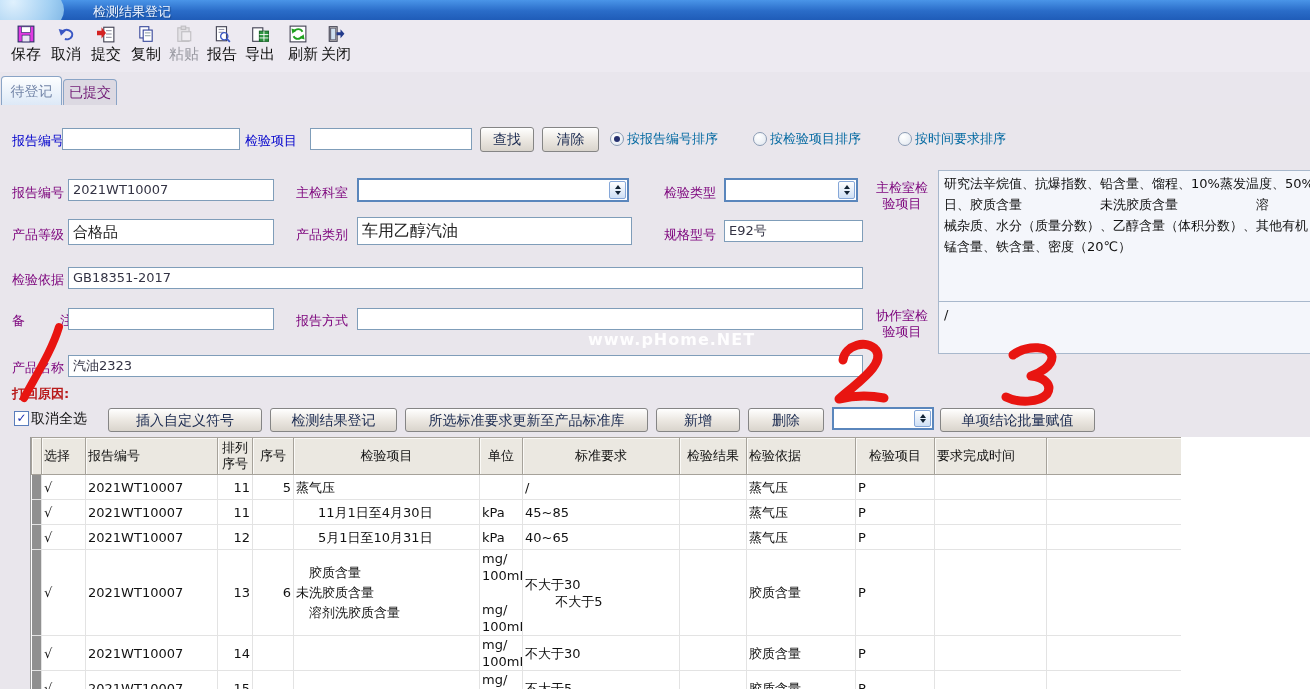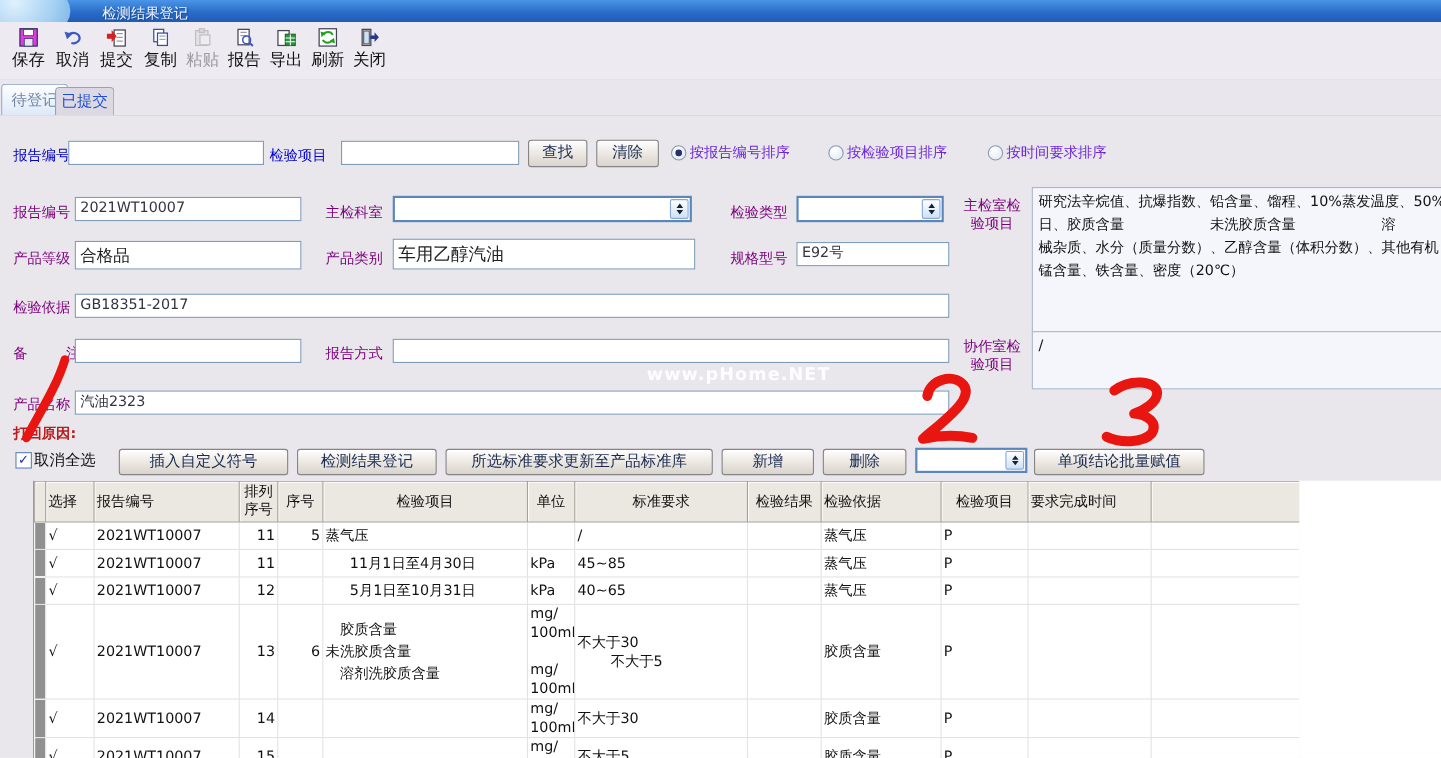--- a/index.html
+++ b/index.html
@@ -16,21 +16,21 @@
   .tbtn{position:absolute;top:3px;width:40px;height:46px;text-align:center;cursor:default;}
   .tbtn .ic{display:block;margin:2px auto 0;width:18px;height:18px;}
   .tbtn .cap{display:block;font-size:15px;color:#111;line-height:22px;}
   .tbtn.disabled .cap{color:#9a9aa2;}
   .tbtn.disabled .ic{opacity:.45;filter:grayscale(1);}
   
   .tabstrip{position:absolute;left:0;top:72px;width:1310px;height:33px;background:#e9e6ed;border-bottom:1px solid #9db6d4;}
   .tab{position:absolute;border:1px solid #8aa4c6;border-bottom:none;border-radius:4px 4px 0 0;
        text-align:center;color:#7385a8;font-size:14px;}
   .tab.active{left:1px;top:4px;width:59px;height:28px;line-height:28px;background:linear-gradient(#fdfeff,#dde9f7);}
-  .tab.idle{left:50px;top:7px;width:52px;height:25px;line-height:25px;background:#dcd9e2;color:#1d4ed8;}
+  .tab.idle{left:63px;top:7px;width:52px;height:25px;line-height:25px;background:#dcd9e2;color:#701a75;}
   
   .content{position:absolute;left:0;top:105px;width:1310px;height:584px;background:#e9e6ec;}
   .abs{position:absolute;}
   .lbl-blue{color:#0000cc;font-size:13px;white-space:pre;}
   .lbl-purple{color:#7b007b;font-size:13px;white-space:pre;}
   .lbl-red{color:#b91c1c;font-size:13px;font-weight:bold;}
   .txt{position:absolute;background:#fff;border:1px solid #7f9db9;font-size:13px;color:#333344;
        padding:0 4px;line-height:20px;overflow:hidden;white-space:pre;}
   .txt.big{font-size:15px;line-height:24px;color:#222;}
   .txt.bigger{font-size:16px;line-height:26px;color:#222;}
@@ -38,21 +38,21 @@
        padding:0 20px 0 4px;overflow:hidden;white-space:pre;}
   .combo .spin{position:absolute;right:1px;top:1px;bottom:1px;width:15px;border:1px solid #86a7d8;border-radius:2px;
        background:linear-gradient(#ffffff,#cfe0f5);}
   .spin .up,.spin .dn{position:absolute;left:50%;margin-left:-3px;width:0;height:0;border-left:3px solid transparent;border-right:3px solid transparent;}
   .spin .up{top:3px;border-bottom:4px solid #123;}
   .spin .dn{bottom:3px;border-top:4px solid #123;}
   .area{position:absolute;background:#f4f6fb;border:1px solid #a8b8cc;font-size:13px;color:#111;
        line-height:21px;padding:2px 0 0 5px;overflow:hidden;white-space:pre;}
   .btn{position:absolute;border:1px solid #858585;border-radius:3px;color:#1a2a50;font-size:14px;text-align:center;
        background:linear-gradient(#ffffff,#ece8e2 50%,#d9d4cc);box-shadow:inset 0 1px 0 #fff;cursor:default;}
-  .radio{position:absolute;display:flex;align-items:center;gap:3px;color:#6d28d9;font-size:13px;}
+  .radio{position:absolute;display:flex;align-items:center;gap:3px;color:#0369a1;font-size:13px;}
   .radio .dot{width:12px;height:12px;border-radius:50%;border:1px solid #8b9cb4;background:radial-gradient(circle at 35% 30%,#fff,#dfe6ef);position:relative;}
   .radio.sel .dot:after{content:"";position:absolute;left:3px;top:3px;width:6px;height:6px;border-radius:50%;background:#25306e;}
   .chk{position:absolute;width:13px;height:13px;background:#fff;border:1px solid #5a7ebc;color:#1b2fb0;
        font-size:12px;line-height:12px;text-align:center;font-weight:bold;}
   .watermark{position:absolute;color:rgba(255,255,255,.92);font-weight:bold;font-size:16px;letter-spacing:1px;}
   
   .gridwrap{position:absolute;left:30px;top:332px;width:1150px;height:252px;background:#fff;overflow:hidden;border-left:1px solid #9a9a9a;}
   .whitefill{position:absolute;left:1180px;top:332px;width:130px;height:252px;background:#fff;}
   table.grid{table-layout:fixed;border-collapse:collapse;width:1150px;}
   table.grid th{height:36px;background:#ebe8e1;border:1px solid #a6a29a;box-shadow:inset 1px 1px 0 #fbfaf7;
@@ -138,21 +138,21 @@
     <div class="tbtn" style="left:240px;">
       <svg class="ic" viewBox="0 0 16 16">
           <rect x="1.5" y="2.5" width="9" height="12" fill="#fff" stroke="#445"></rect>
           <rect x="7.5" y="5.5" width="8" height="9" fill="#2e9440" stroke="#1c6a2c"></rect>
           <line x1="7.5" y1="8.5" x2="15.5" y2="8.5" stroke="#fff" stroke-width=".8"></line>
           <line x1="7.5" y1="11.5" x2="15.5" y2="11.5" stroke="#fff" stroke-width=".8"></line>
           <line x1="11.5" y1="5.5" x2="11.5" y2="14.5" stroke="#fff" stroke-width=".8"></line>
         </svg>
       <span class="cap">导出</span>
     </div>
-    <div class="tbtn" style="left:278px;">
+    <div class="tbtn" style="left:278px;text-align:right;">
       <svg class="ic" viewBox="0 0 16 16">
           <rect x="1" y="1" width="14" height="14" fill="#fff" stroke="#445"></rect>
           <path d="M12 6 A4.2 4.2 0 0 0 4.5 6" fill="none" stroke="#1fa01f" stroke-width="1.6"></path>
           <polygon points="2.2,3.2 6.5,4.5 3,7.8" fill="#1fa01f"></polygon>
           <path d="M4 10 A4.2 4.2 0 0 0 11.5 10" fill="none" stroke="#1fa01f" stroke-width="1.6"></path>
           <polygon points="13.8,12.8 9.5,11.5 13,8.2" fill="#1fa01f"></polygon>
         </svg>
       <span class="cap">刷新</span>
     </div>
     <div class="tbtn" style="left:316px;">

